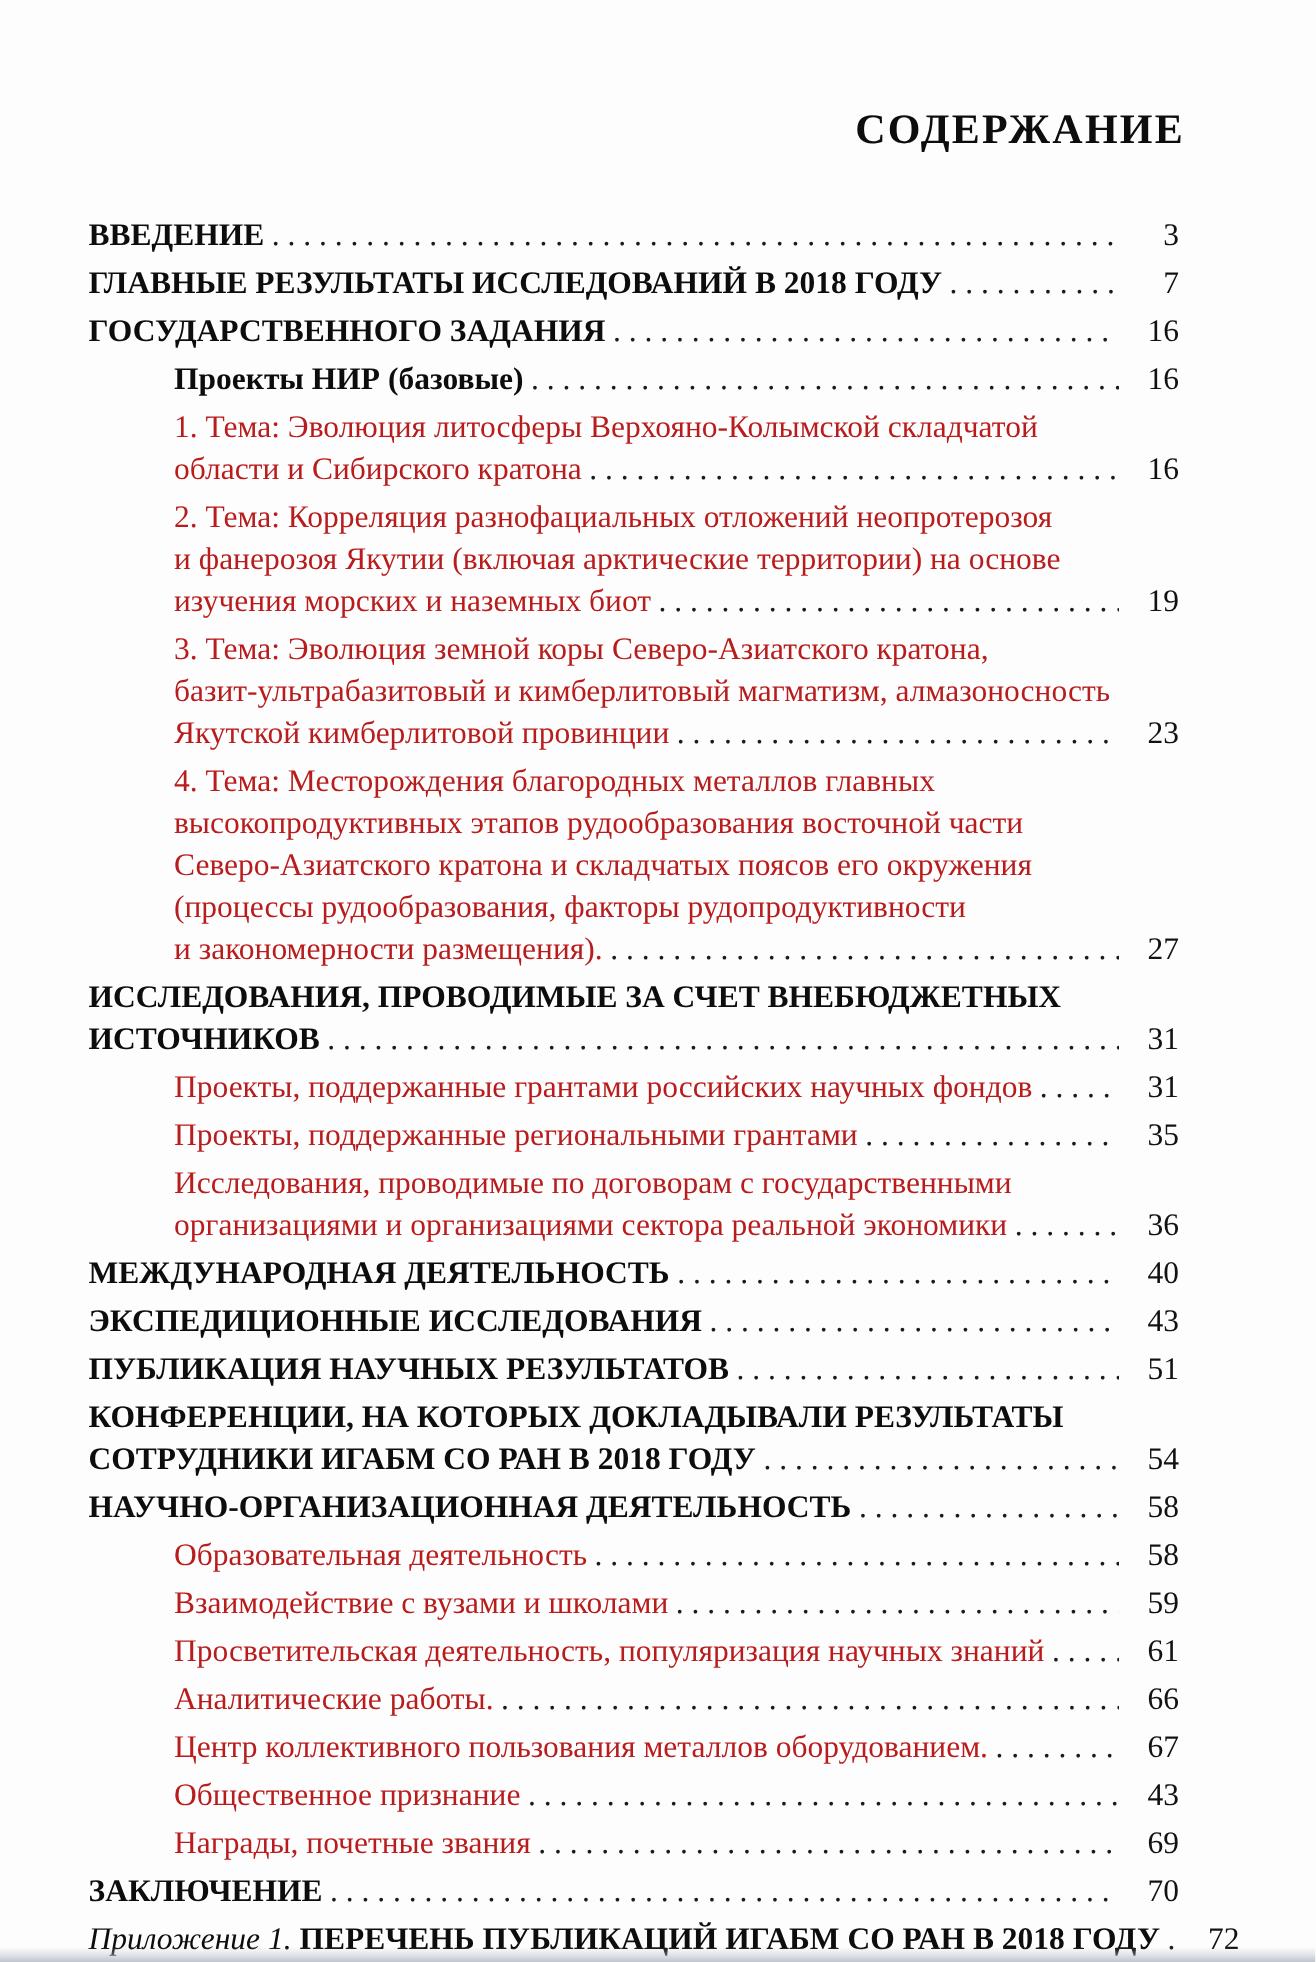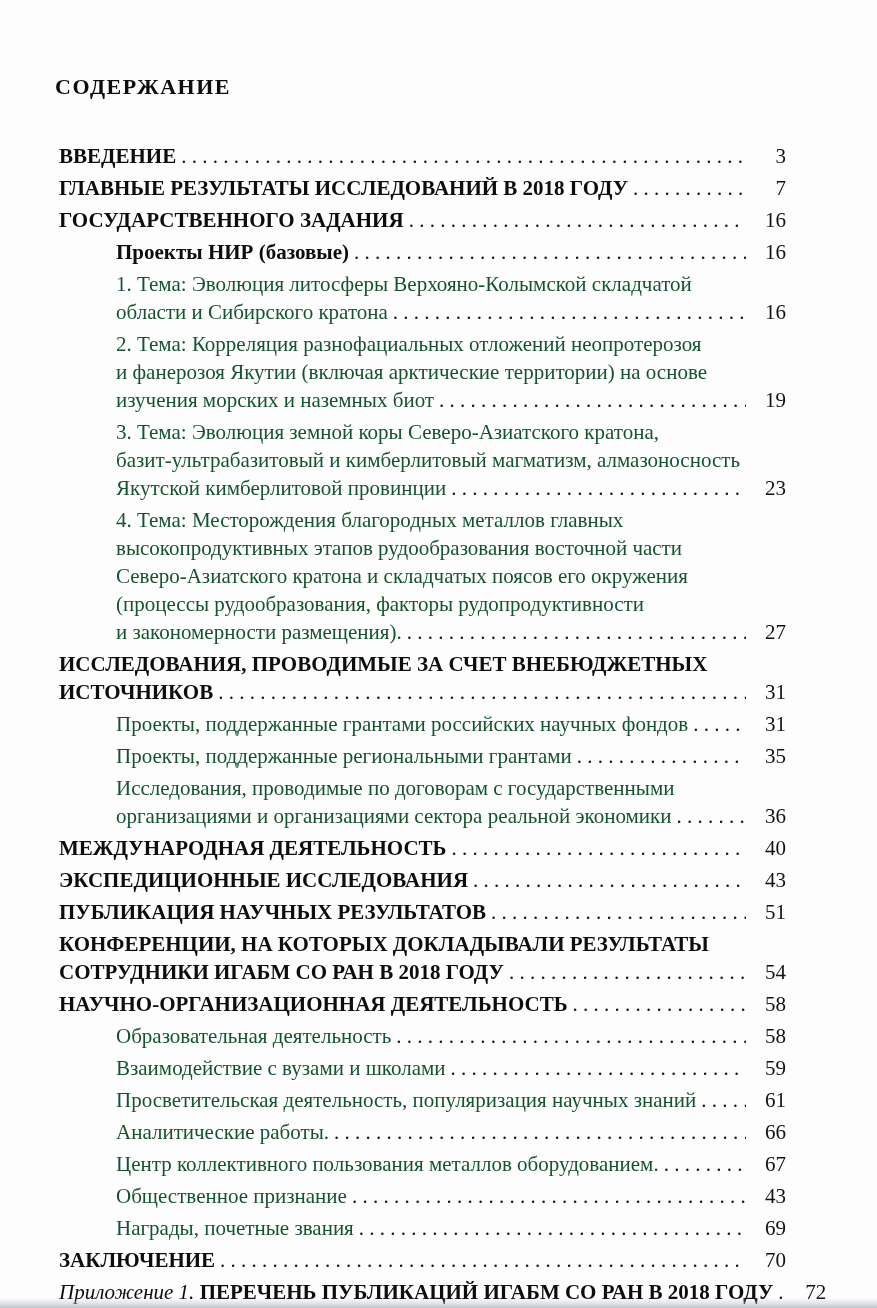--- a/index.html
+++ b/index.html
@@ -15,38 +15,38 @@
     width: 877px; height: 1308px;
     background: #fdfdfd;
     overflow: hidden;
   }
   .content {
     margin: 0 87px 0 55px; 
     padding-top: 70px;
   }
   .title {
     margin: 0;
-    text-align: left;
-    font-size: 22px;
+    text-align: right;
+    font-size: 28px;
     font-weight: 700;
     letter-spacing: 1.5px;
     line-height: 34px;
     color: #0d0d0d;
   }
   .toc { margin-top: 38px; }
   .entry { margin: 4px; }
   .entry.ind { padding-left: 57px; } 
   .line {
     display: flex;
     align-items: baseline;
     font-size: 21px;
     line-height: 28px;
     white-space: nowrap;
   }
-  .label { flex: 0 0 auto; color: #14532d; }
+  .label { flex: 0 0 auto; color: #b91c1c; }
   .label.b { font-weight: 700; color: #0d0d0d; }
   .prefix { font-style: italic; font-weight: 400; }
   .leader {
     flex: 1 1 auto;
     overflow: hidden;
     white-space: nowrap;
     margin-left: 5px;
     color: #1a1a1a;
     min-width: 8px;
   }

